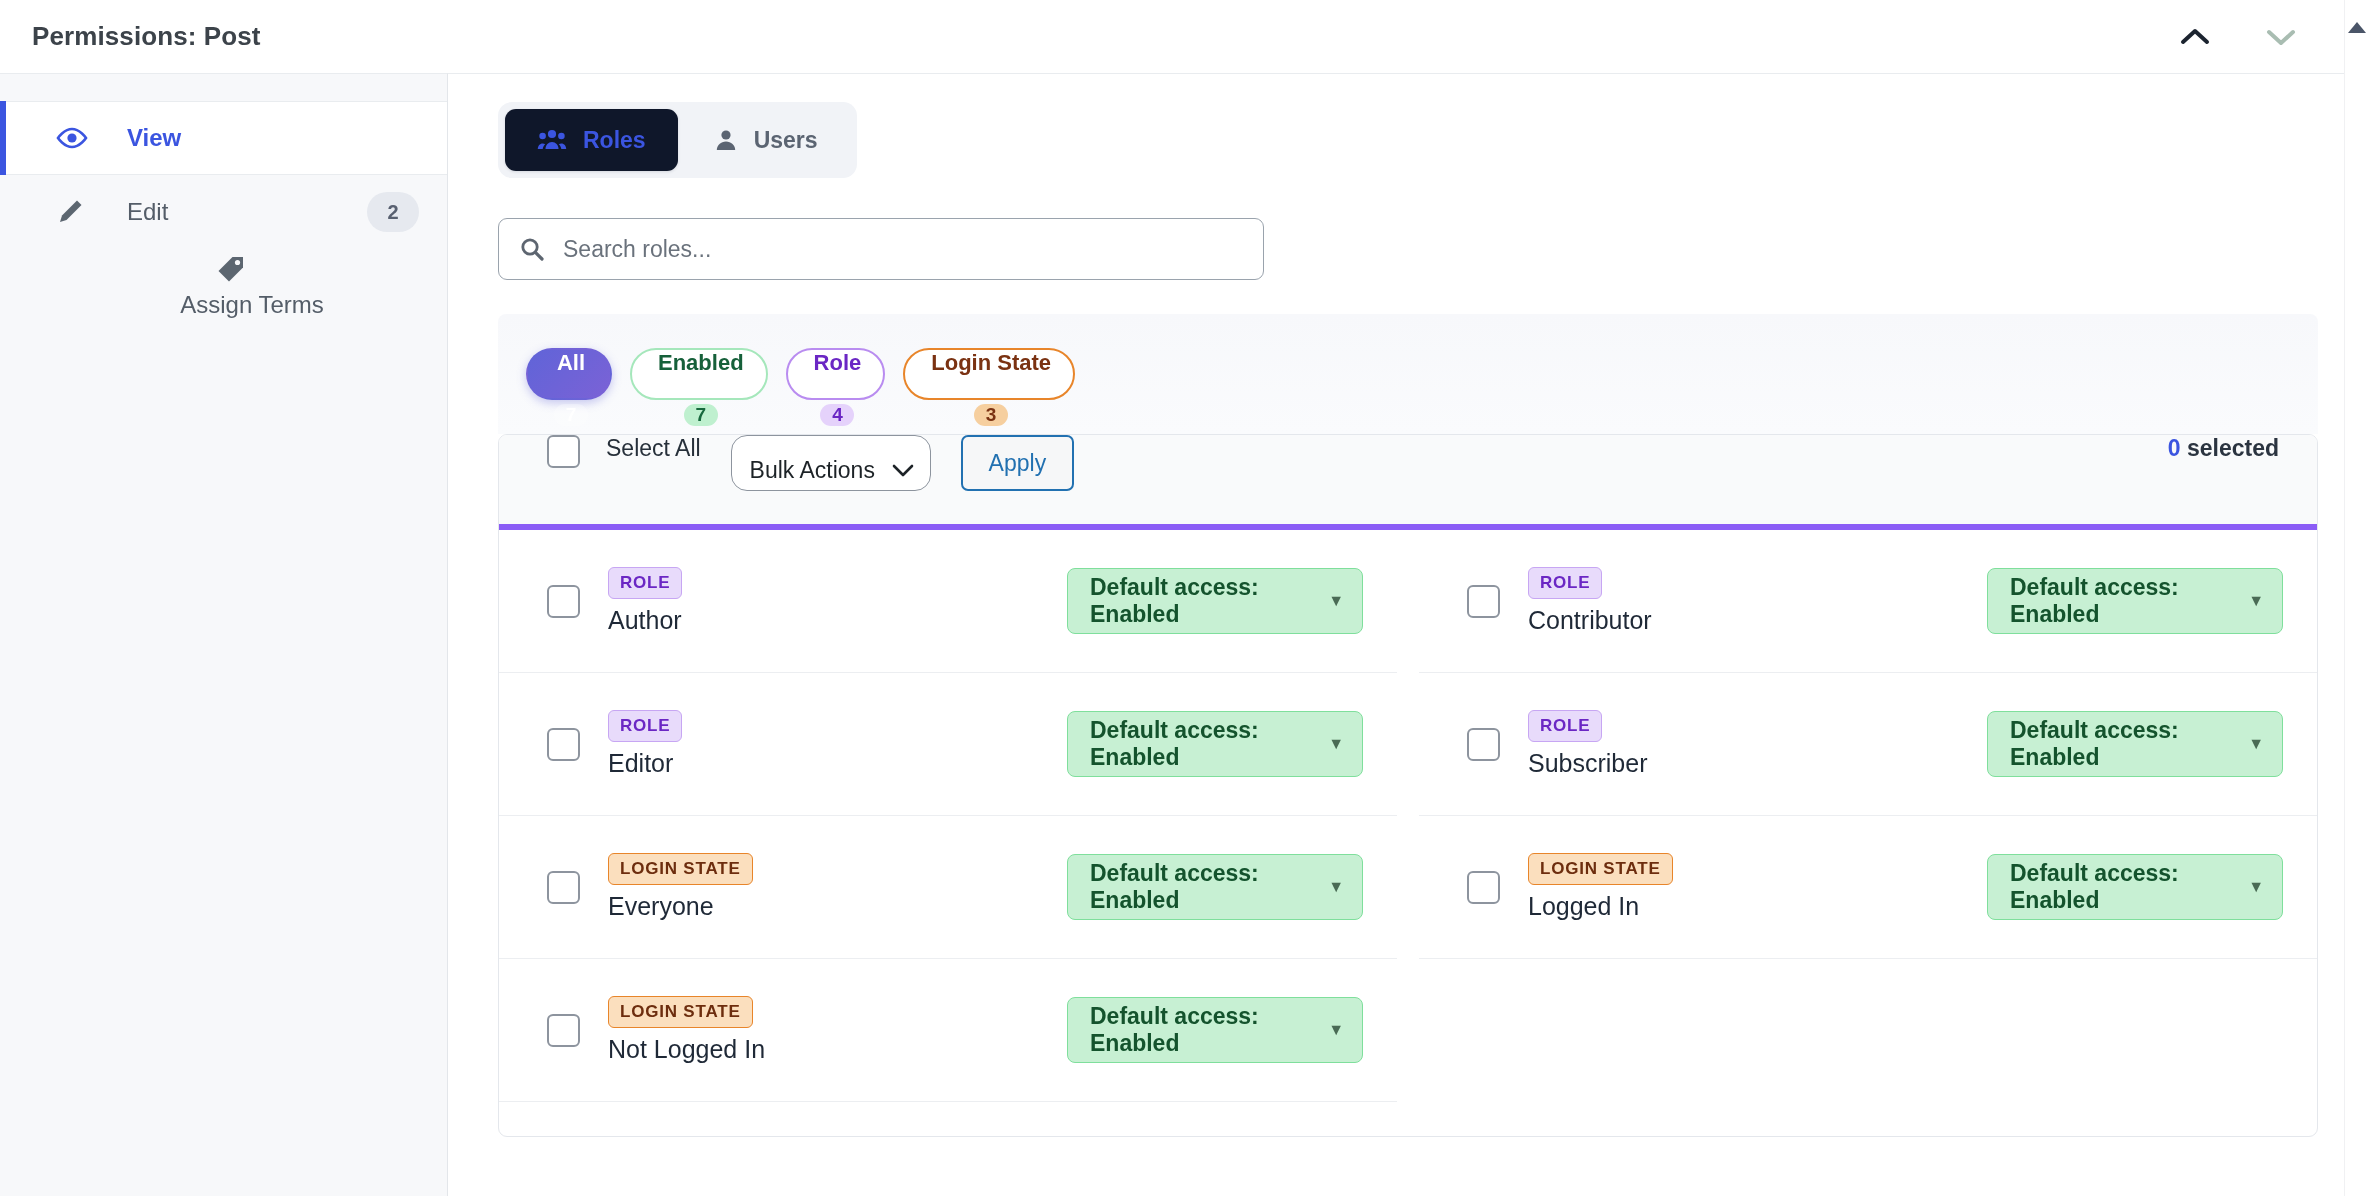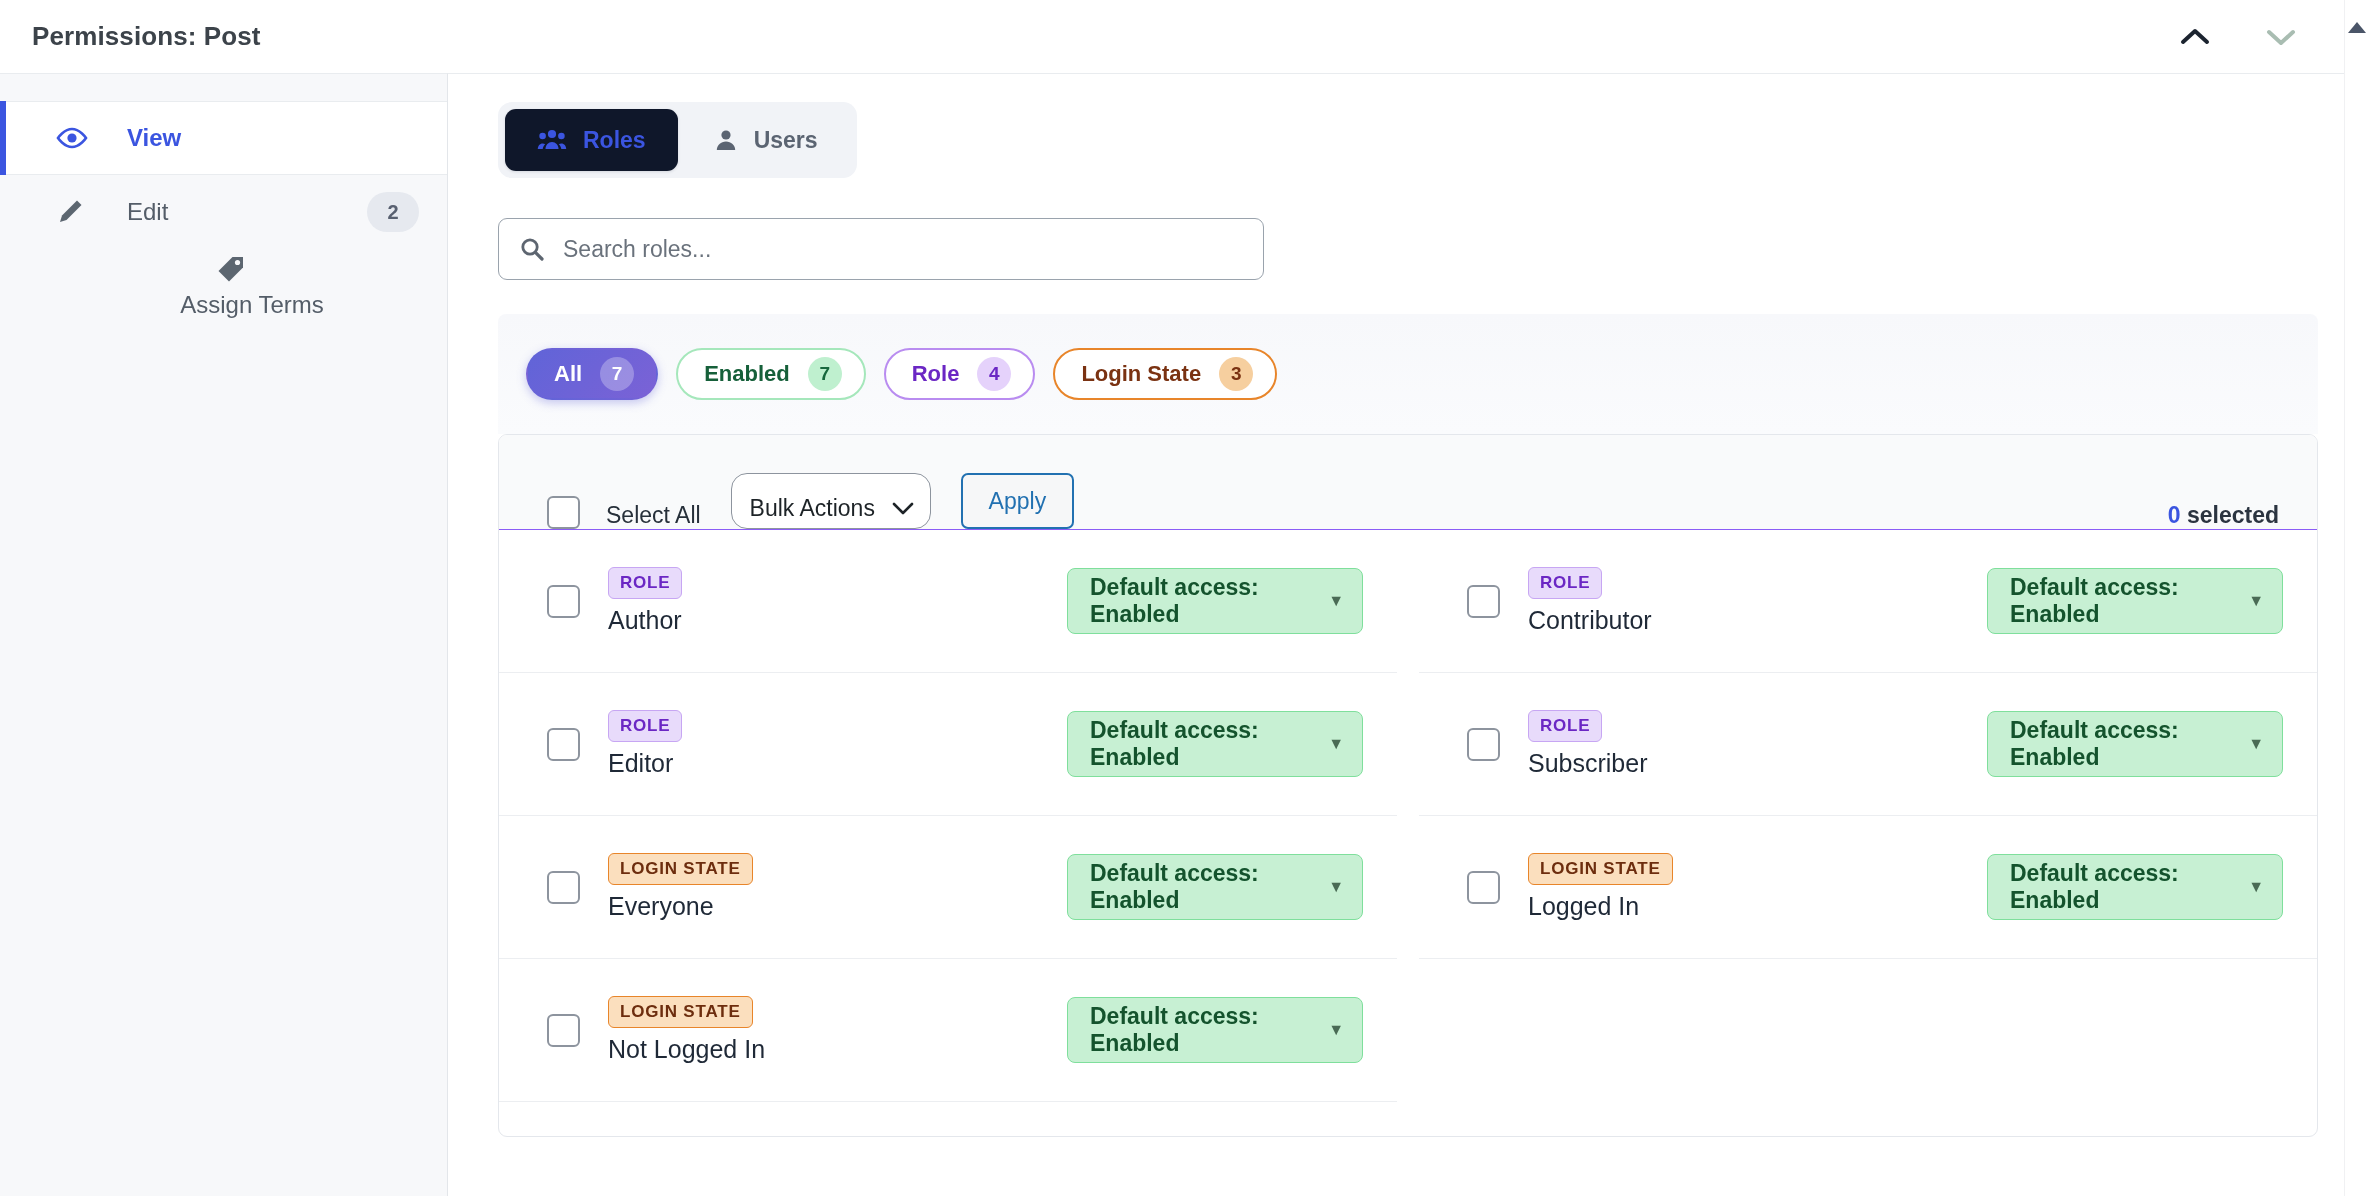--- a/index.html
+++ b/index.html
@@ -183,26 +183,27 @@
     align-items: center;
     padding-left: 28px;
     gap: 18px;
     width: calc(100% + 8px);
   }
   .chip {
     height: 52px;
     border-radius: 26px;
     display: flex;
     align-items: center;
-    gap: 18px;
+    gap: 28px;
     padding: 0 22px 0 26px;
     font-size: 22px;
     font-weight: 700;
     border: 2px solid transparent;
     background: #fff;
+    flex-direction: column;
   }
   .chip .cnt {
     min-width: 34px; height: 34px;
     border-radius: 17px;
     display: flex; align-items: center; justify-content: center;
     font-size: 19px; font-weight: 700;
     padding: 0 9px;
   }
   .chip-all {
     background: linear-gradient(135deg,#6064d8 0%, #7b62d6 100%);
@@ -222,23 +223,23 @@
   .card {
     border: 1px solid #e4e7ec;
     border-radius: 9px;
     background: #fff;
     width: calc(100% + 8px);
     overflow: hidden;
   }
   .bulkbar {
     height: 95px;
     background: #f9fafb;
-    border-bottom: 1px solid #8b5cf6;
-    display: flex;
-    align-items: flex-end;
+    border-bottom: 6px solid #8b5cf6;
+    display: flex;
+    align-items: flex-start;
     padding: 0 38px 0 48px;
     gap: 26px;
   }
   .cb {
     width: 33px; height: 33px;
     border: 2px solid #8d949e;
     border-radius: 6px;
     background: #fff;
     flex: 0 0 33px;
   }

